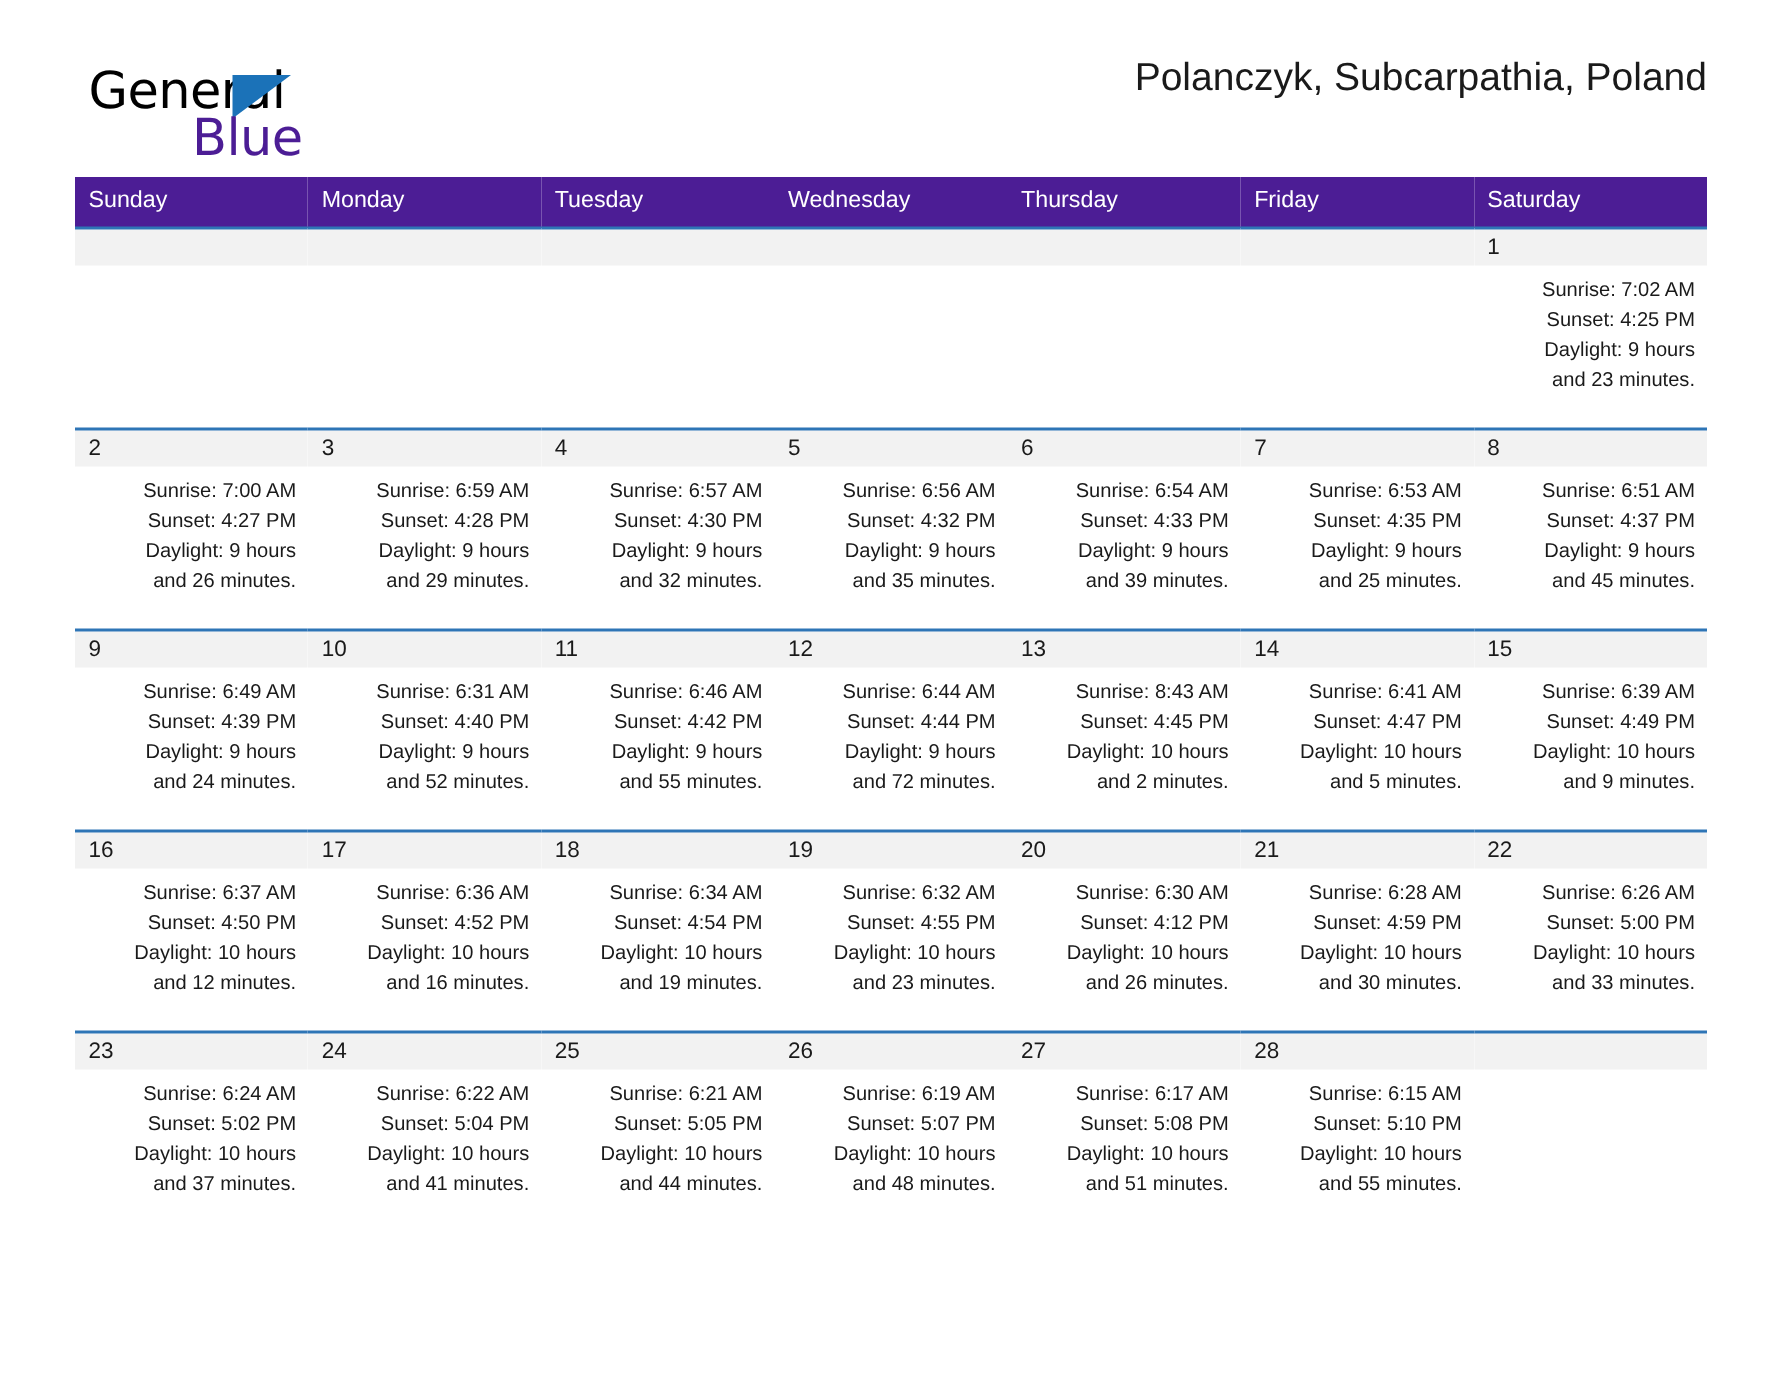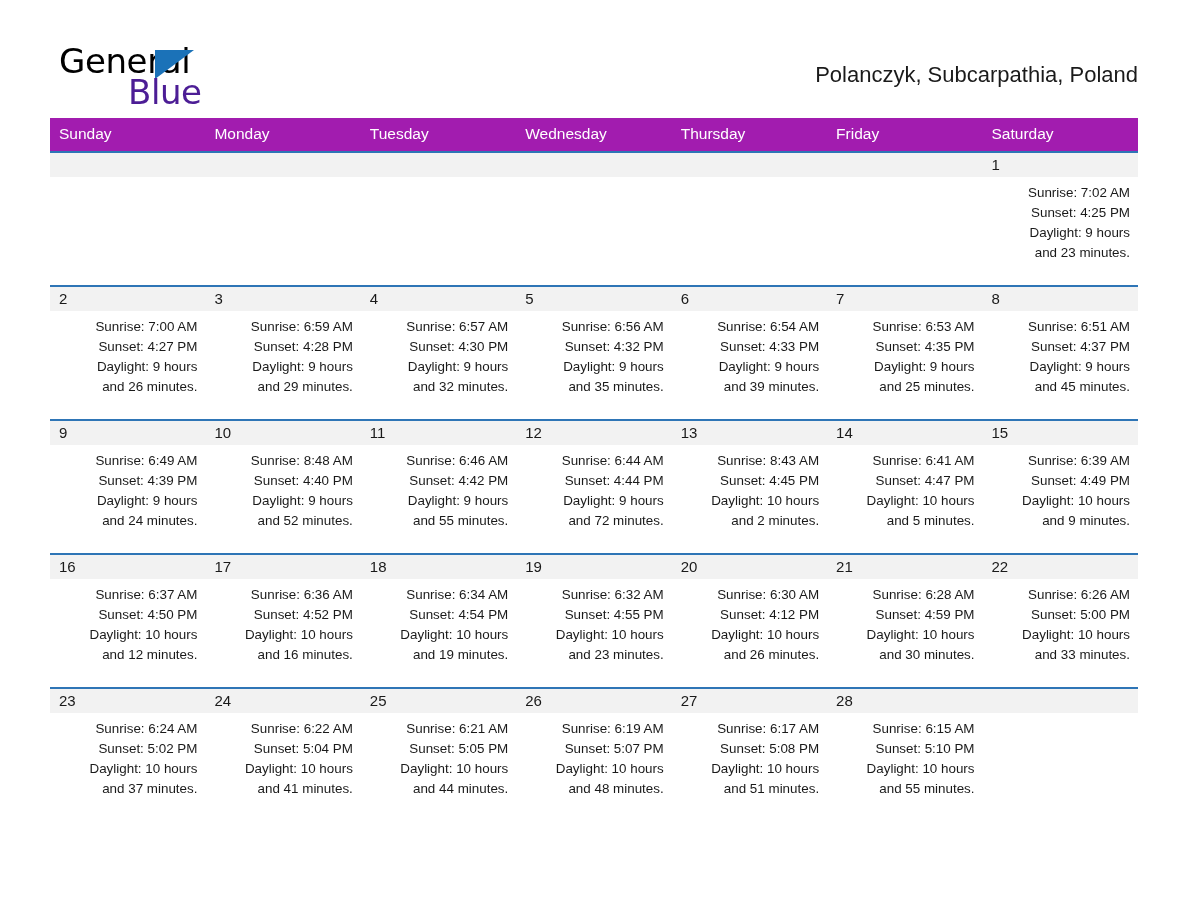--- a/index.html
+++ b/index.html
@@ -75,36 +75,36 @@
     flex: 1;
   }
   .month-title {
     font-size: 43px;
     line-height: 48px;
     font-weight: 400;
     color: #1a1a1a;
     letter-spacing: 0px;
   }
   .location {
-    margin-top: 24px;
-    font-size: 22px;
+    margin-top: 0;
+    font-size: 26px;
     line-height: 26px;
     font-weight: 400;
     color: #1a1a1a;
   }
 
   
   .calendar {
     margin-top: 6px;
     width: 1088px;
     border-collapse: collapse;
     table-layout: fixed;
   }
   .calendar th {
-    background: #a21caf;
+    background: #4c1d95;
     color: #ffffff;
     font-size: 15.5px;
     font-weight: 400;
     text-align: left;
     padding: 7px 0 8px 9px;
     height: 30px;
   }
   .calendar td {
     vertical-align: top;
     padding: 0;
@@ -274,21 +274,21 @@
             <div class="cell-body">
               <div>Sunrise: 6:49 AM</div>
               <div>Sunset: 4:39 PM</div>
               <div>Daylight: 9 hours</div>
               <div>and 24 minutes.</div>
             </div>
           </td>
           <td>
             <div class="daynum-bar">10</div>
             <div class="cell-body">
-              <div>Sunrise: 8:48 AM</div>
+              <div>Sunrise: 6:31 AM</div>
               <div>Sunset: 4:40 PM</div>
               <div>Daylight: 9 hours</div>
               <div>and 52 minutes.</div>
             </div>
           </td>
           <td>
             <div class="daynum-bar">11</div>
             <div class="cell-body">
               <div>Sunrise: 6:46 AM</div>
               <div>Sunset: 4:42 PM</div>

